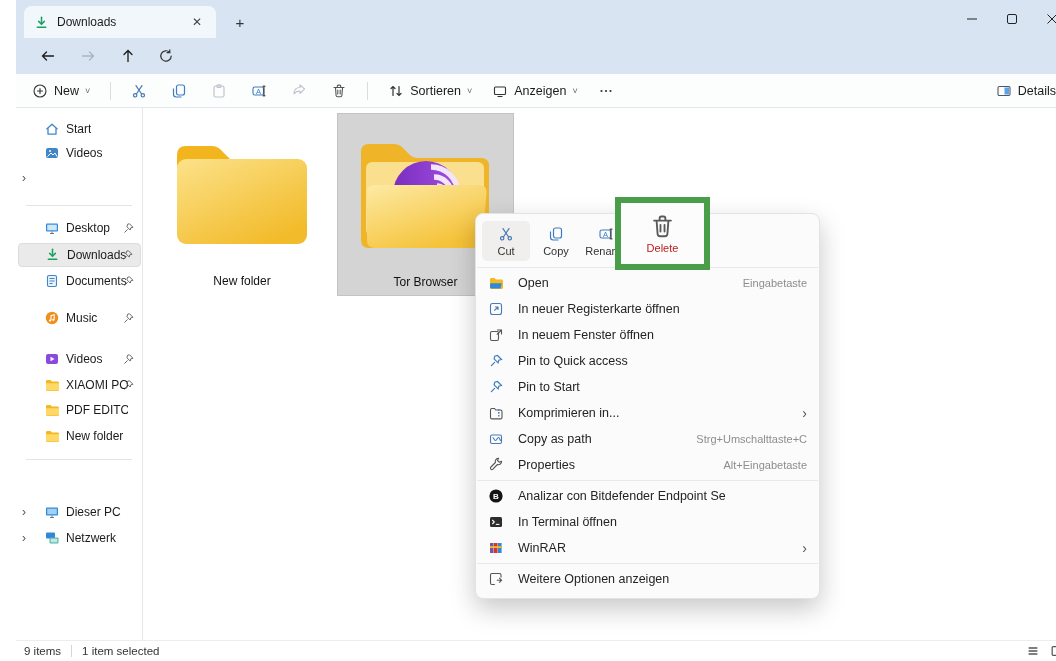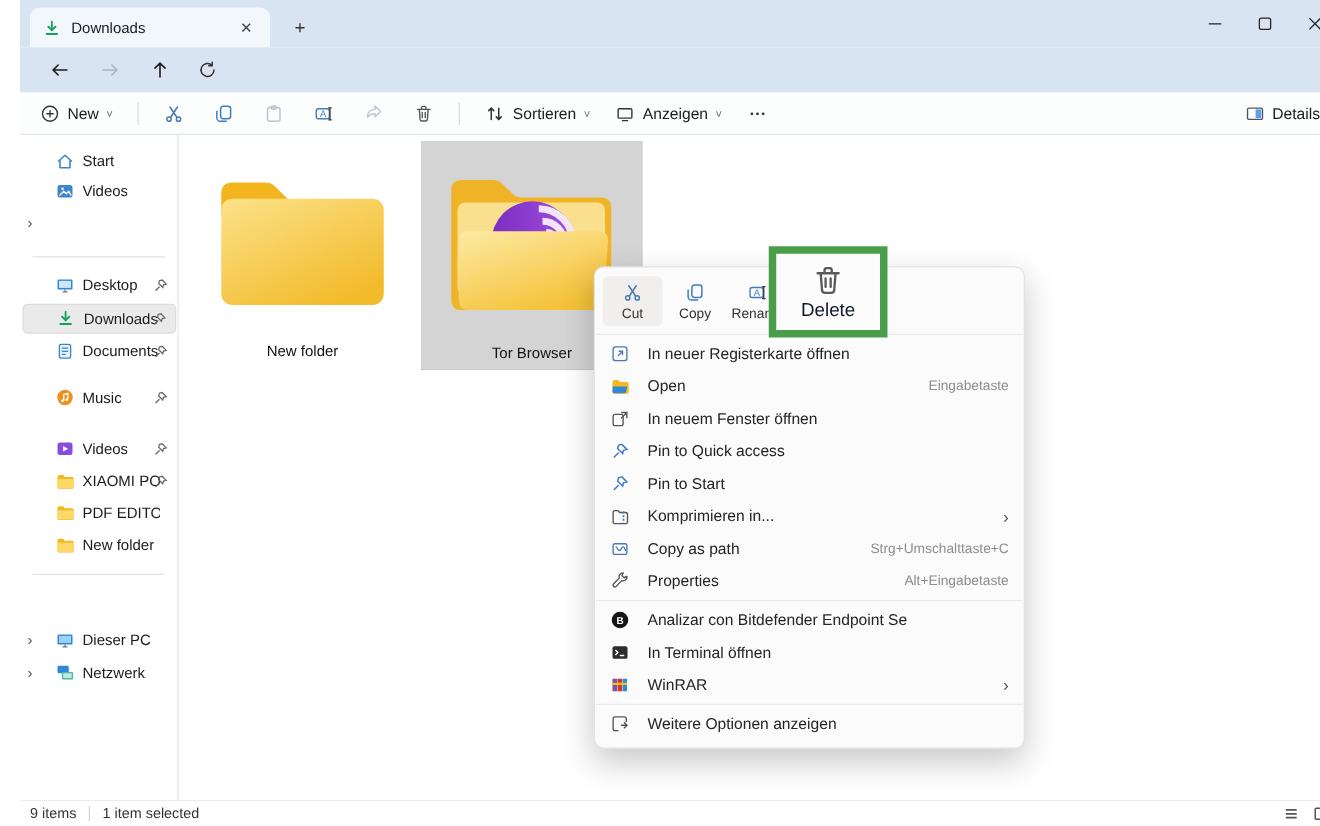--- a/index.html
+++ b/index.html
@@ -67,21 +67,21 @@
   .menu-item { height:26px; display:flex; align-items:center; padding:0 12px; font-size:12.5px; color:#242424; }
   .mi-icon { width:16px; height:16px; margin-right:14px; flex:none; }
   .mi-label { flex:1; white-space:nowrap; overflow:hidden; }
   .mi-shortcut { font-size:11px; color:#8d8d8d; margin-left:8px; white-space:nowrap; }
   .mi-sub { color:#555; font-size:14px; margin-left:8px; }
 
   
   .annotation { position:absolute; left:599px; top:197px; width:95px; height:73px; background:#fcfcfc;
                 border:6px solid #4a9e4a; z-index:10; display:flex; flex-direction:column;
                 align-items:center; justify-content:center; gap:2px; }
-  .annotation .a-label { font-size:15px; color:#0f172a; }
+  .annotation .a-label { font-size:11px; color:#b91c1c; }
 
   
   .statusbar { position:absolute; left:0; right:0; bottom:0; height:21px; background:#fff;
                border-top:1px solid #ededed; display:flex; align-items:center; padding:0 8px;
                font-size:11.5px; color:#333; gap:10px; }
   .st-sep { width:1px; height:12px; background:#d5d5d5; }
   .st-right { margin-left:auto; display:flex; align-items:center; gap:10px; }
 
   svg { display:block; }
 </style>
@@ -516,37 +516,37 @@
             <path d="M13 3.2v9.6M12 3.2h2M12 12.8h2" stroke="#333" stroke-width="1" stroke-linecap="round"></path>
           </svg>
         <span>Rename</span>
       </div>
     </div>
     <div class="ctx-divider"></div>
 
     <div class="menu-item">
       <span class="mi-icon">
         <svg width="16" height="16" viewBox="0 0 16 16">
+            <path d="M2 4.5c0-.8.6-1.5 1.4-1.5h3.1l1.4 1.6h5.7c.8 0 1.4.7 1.4 1.5v6.4c0 .8-.6 1.5-1.4 1.5H3.4c-.8 0-1.4-.7-1.4-1.5z" fill="#f5b81e"></path>
+            <path d="M2.2 8.2h11.6l-1 4.2c-.2.7-.8 1.1-1.5 1.1H3.4c-.8 0-1.4-.7-1.4-1.5z" fill="#2f89d8"></path>
+          </svg>
+      </span>
+      <span class="mi-label">Open</span>
+      <span class="mi-shortcut">Eingabetaste</span>
+    </div>
+    <div class="menu-item">
+      <span class="mi-icon">
+        <svg width="16" height="16" viewBox="0 0 16 16">
             <g fill="none" stroke="#4a7ab5" stroke-width="1.1">
               <rect x="2.5" y="2.5" width="11" height="11" rx="2"></rect>
               <path d="M6.3 9.7 10 6M7 6h3v3"></path>
             </g>
           </svg>
       </span>
       <span class="mi-label">In neuer Registerkarte öffnen</span>
-    </div>
-    <div class="menu-item">
-      <span class="mi-icon">
-        <svg width="16" height="16" viewBox="0 0 16 16">
-            <path d="M2 4.5c0-.8.6-1.5 1.4-1.5h3.1l1.4 1.6h5.7c.8 0 1.4.7 1.4 1.5v6.4c0 .8-.6 1.5-1.4 1.5H3.4c-.8 0-1.4-.7-1.4-1.5z" fill="#f5b81e"></path>
-            <path d="M2.2 8.2h11.6l-1 4.2c-.2.7-.8 1.1-1.5 1.1H3.4c-.8 0-1.4-.7-1.4-1.5z" fill="#2f89d8"></path>
-          </svg>
-      </span>
-      <span class="mi-label">Open</span>
-      <span class="mi-shortcut">Eingabetaste</span>
     </div>
     <div class="menu-item">
       <span class="mi-icon">
         <svg width="16" height="16" viewBox="0 0 16 16">
             <g fill="none" stroke="#555" stroke-width="1.1">
               <rect x="2.5" y="4.5" width="8" height="9" rx="1.5"></rect>
               <path d="M9 3h4.5v4.5M13.5 3 8.8 7.7"></path>
             </g>
           </svg>
       </span>

